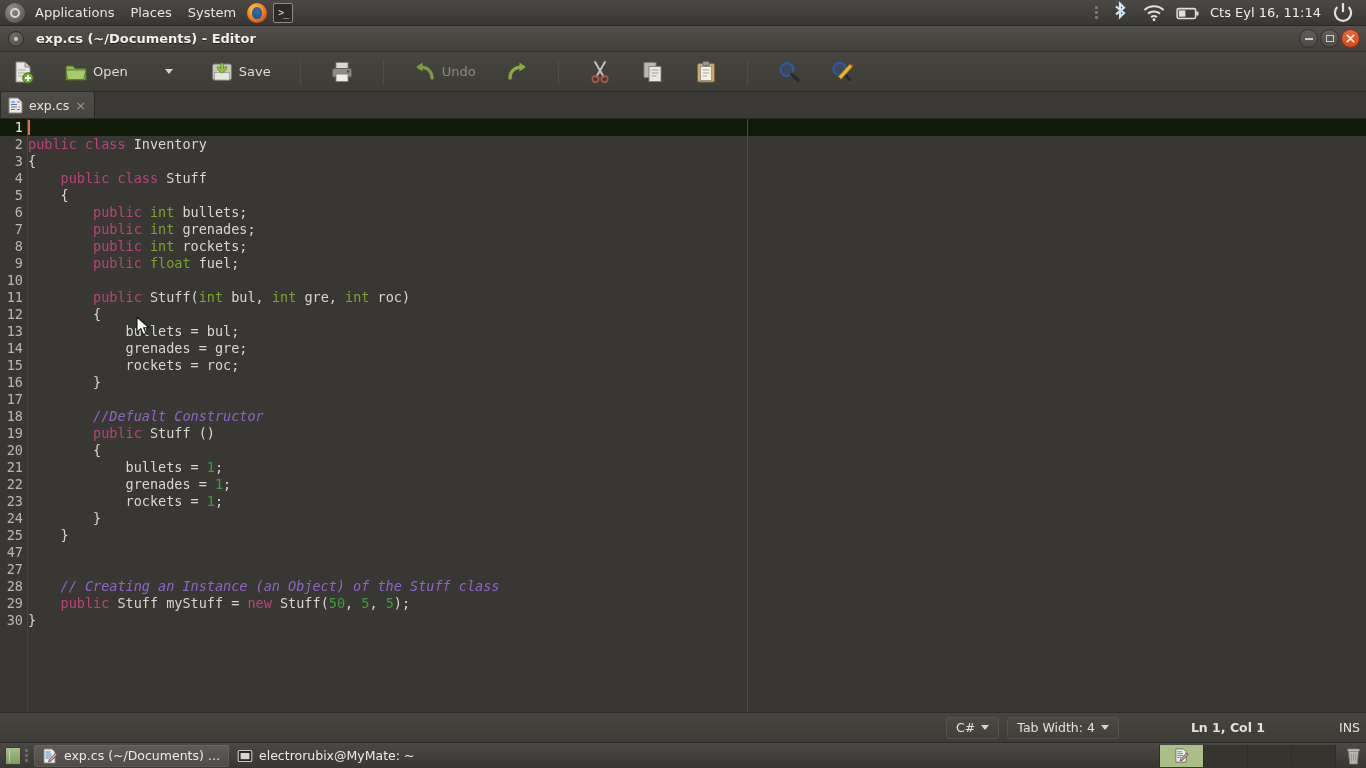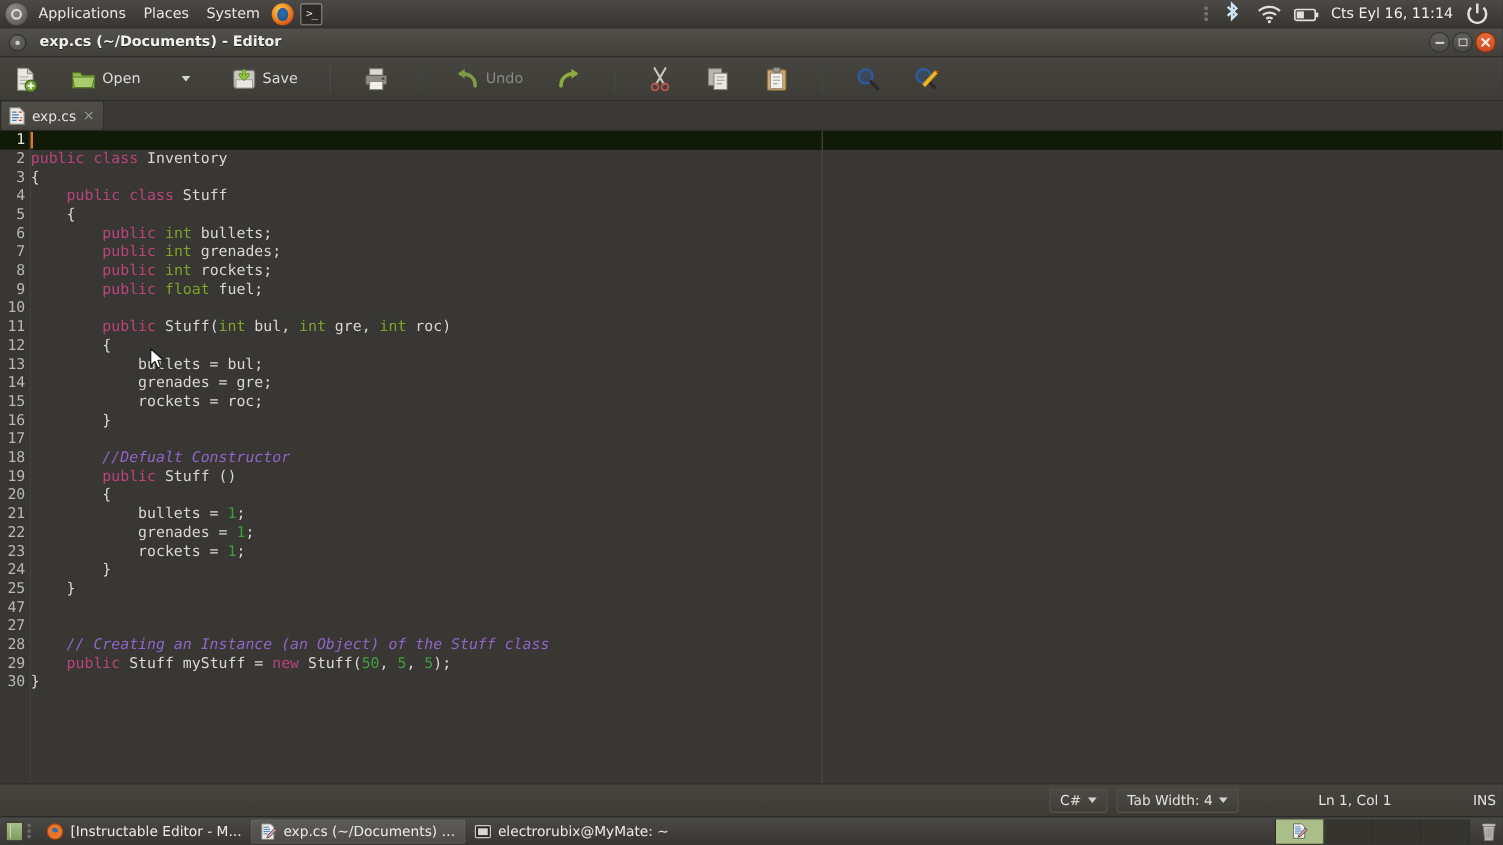--- a/index.html
+++ b/index.html
@@ -181,21 +181,21 @@
   }
   .sb-combo {
     display: flex; align-items: center; gap: 6px;
     height: 22px; padding: 0 9px; margin-left: 8px;
     border: 1px solid #545249; border-radius: 3px;
     background: linear-gradient(to bottom, #4a4943, #403f3a);
     white-space: nowrap;
   }
   .caret-down { width: 0; height: 0; border-left: 4px solid transparent; border-right: 4px solid transparent; border-top: 5px solid #d6d4cf; }
   .sb-text { white-space: nowrap; }
-  #sb-position { margin-left: 72px; }
+  #sb-position { margin-left: 72px; font-weight: bold; }
   #sb-insert { margin-left: 74px; }
 
   
   #taskbar {
     position: absolute; left: 0; top: 742px; width: 1366px; height: 26px;
     background: linear-gradient(to bottom, #4b4945 0%, #413f3b 55%, #383632 100%);
     border-top: 1px solid #2a2927;
     display: flex; align-items: center; color: #eceae6; font-size: 12.5px;
   }
   #show-desktop {
@@ -470,28 +470,20 @@
 
 <div id="taskbar">
   <div id="show-desktop"></div>
   <div id="tb-dots">
       <i></i>
       <i></i>
       <i></i>
     </div>
 
 
-  <div class="task">
-    <svg class="task-ico" viewBox="0 0 16 16">
-      <circle cx="8" cy="8" r="7" fill="#e8772a"></circle>
-      <circle cx="8" cy="8" r="7" fill="none" stroke="#b5430f" stroke-width="1"></circle>
-      <path d="M5 6 a3.4 4 0 0 1 6 1.6 a3.6 4 0 0 1 -6 -1.6 z" fill="#2f6fb3"></path>
-    </svg>
-    <span class="task-label">[Instructable Editor - M...</span>
-  </div>
 
   <div class="task active">
     <svg class="task-ico" viewBox="0 0 16 16">
       <path d="M2 1 h8 l3 3 v11 h-11 z" fill="#f0eee7" stroke="#8a887f" stroke-width="0.9"></path>
       <path d="M3.5 4 h5 M3.5 6 h6 M3.5 8 h6 M3.5 10 h4" stroke="#3f7fbf" stroke-width="0.9"></path>
       <path d="M13.6 5.2 L7.4 11.4 L6.6 13.8 L9 13 L15.2 6.8 Z" fill="#d8a0b8" stroke="#4b4a45" stroke-width="0.8"></path>
     </svg>
     <span class="task-label">exp.cs (~/Documents) -...</span>
   </div>
 

